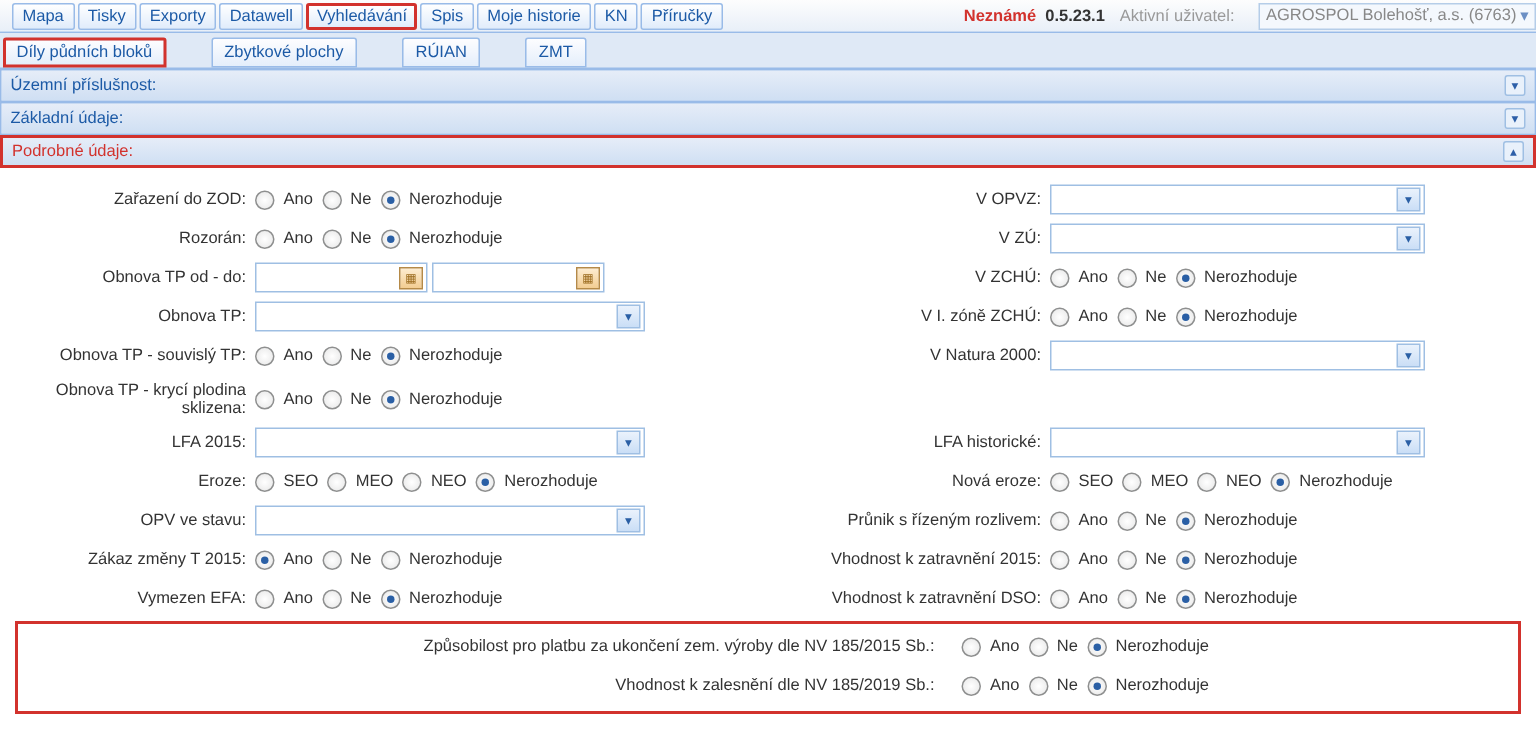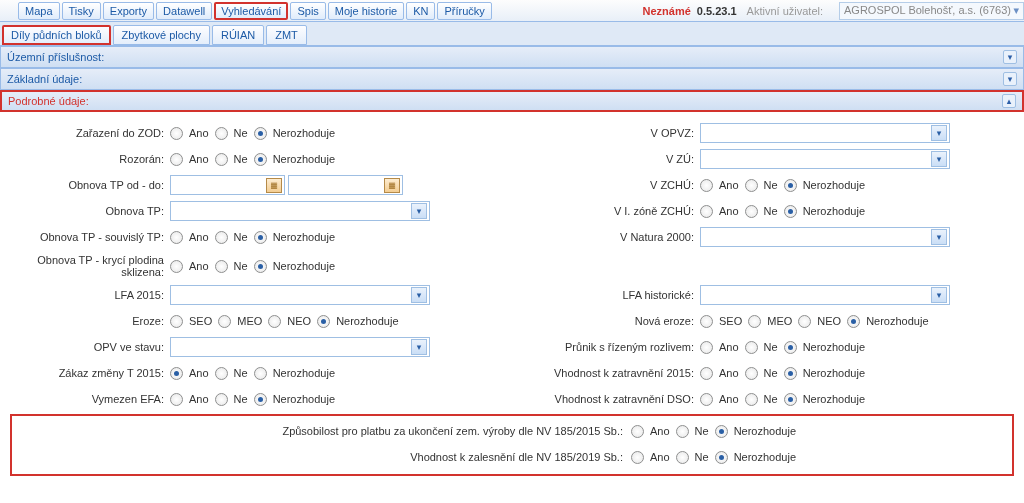--- a/index.html
+++ b/index.html
@@ -1,31 +1,31 @@
 <!DOCTYPE html>
 <html><head>
 <meta charset="utf-8">
 <style>
 * { margin:0; padding:0; box-sizing:border-box; font-family: Tahoma, Arial, sans-serif; font-size:11px; }
 body { background:#fff; }
 .container { width:1024px; }
 
 
-.toolbar { display:flex; align-items:center; height:22px; background:linear-gradient(#fdfdfd,#e8eff8); border-bottom:1px solid #99bbe8; padding-left:18px;}
+.toolbar { display:flex; align-items:center; height:22px; background:linear-gradient(#fdfdfd,#e8eff8); border-bottom:1px solid #99bbe8; padding-left:8px;}
 .toolbar .tab { border:1px solid #99bbe8; background:linear-gradient(#fff,#e0ecfb); color:#1c5aa6; padding:2px 6px; margin-right:2px; border-radius:2px; cursor:pointer; }
 .toolbar .tab.active { border:2px solid #d2322d; padding:1px 5px; color:#1c5aa6; }
 .toolbar .spacer { flex:1; }
 .toolbar .status { color:#d2322d; font-weight:bold; margin-right:6px;}
 .toolbar .version { color:#333; margin-right:10px;font-weight:bold;}
 .toolbar .user-lbl { color:#999; margin-right:16px;}
 .toolbar .user-sel { width:185px; height:18px; border:1px solid #b5cde8; background:#f4f8fd; color:#888; padding:1px 4px; display:flex; align-items:flex-start; justify-content:space-between;}
 .toolbar .user-sel .chev { color:#6b8fc4;}
 
 
-.tabrow2 { display:flex; align-items:center; height:24px; background:#dfe9f6; border-bottom:1px solid #99bbe8; padding:3px 2px 0 2px;}
+.tabrow2 { display:flex; align-items:center; height:24px; background:#dfe9f6; border-bottom:1px solid #99bbe8; padding:3px 2px 0 2px;gap:28px;}
 .tabrow2 .tab, .tabrow2 .tab-active { border:1px solid #99bbe8; padding:3px 8px; margin-right:2px; background:linear-gradient(#fdfdff,#e4eefb); color:#1c5aa6; cursor:pointer; border-radius:2px 2px 0 0;}
 .tabrow2 .tab-active { border:2px solid #d2322d; padding:2px 7px; }
 
 
 .section-hdr { height:22px; background:linear-gradient(#e6edf8,#cfdff3); border:1px solid #99bbe8; color:#1c5aa6; font-weight:normal; display:flex; align-items:center; padding:0 6px;}
 .section-hdr.marked { border:2px solid #d2322d; }
 .section-hdr .grow { flex:1;}
 .section-hdr .dbl-chev { width:14px; height:14px; border:1px solid #9fbfe3; background:#e9f1fb; color:#2d5fa8; font-size:9px; display:flex; align-items:center; justify-content:center; border-radius:2px;}
 
 
@@ -42,21 +42,21 @@
 .rlbl { color:#333;}
 .select { border:1px solid #9fbfe3; height:20px; background:#fff; display:flex; align-items:center; justify-content:flex-end; padding:0 2px; cursor:pointer;}
 .select .chev { width:16px; height:16px; background:linear-gradient(#eaf2fc,#cadef6); border:1px solid #9fbfe3; color:#2a5fa5; display:flex; align-items:center; justify-content:center; font-size:9px;}
 .sel-250 { width:250px;}
 .sel-300 { width:260px;}
 .date { width:115px; height:20px; border:1px solid #9fbfe3; background:#fff; display:flex; align-items:center; justify-content:flex-end; padding:0 2px; margin-right:3px;}
 .date .cal { width:16px; height:15px; border:1px solid #b58a48; background:linear-gradient(#fdecd0,#f3cd92); font-size:8px; color:#9b6b1e; display:flex; align-items:center; justify-content:center;}
 
 
 .hlbox { border:2px solid #d2322d; padding:2px 4px 4px 4px; margin-top:2px;}
-.hlbox .row { height:26px;}
+.hlbox .row { height:26px;gap:10px;}
 .hlbox .lbl-wide { width:615px; text-align:right; padding-right:8px; color:#333;}
 
 </style>
 </head>
 <body>
 
 <div class="container">
 
   <div class="toolbar">
     <span class="tab">Mapa</span>

